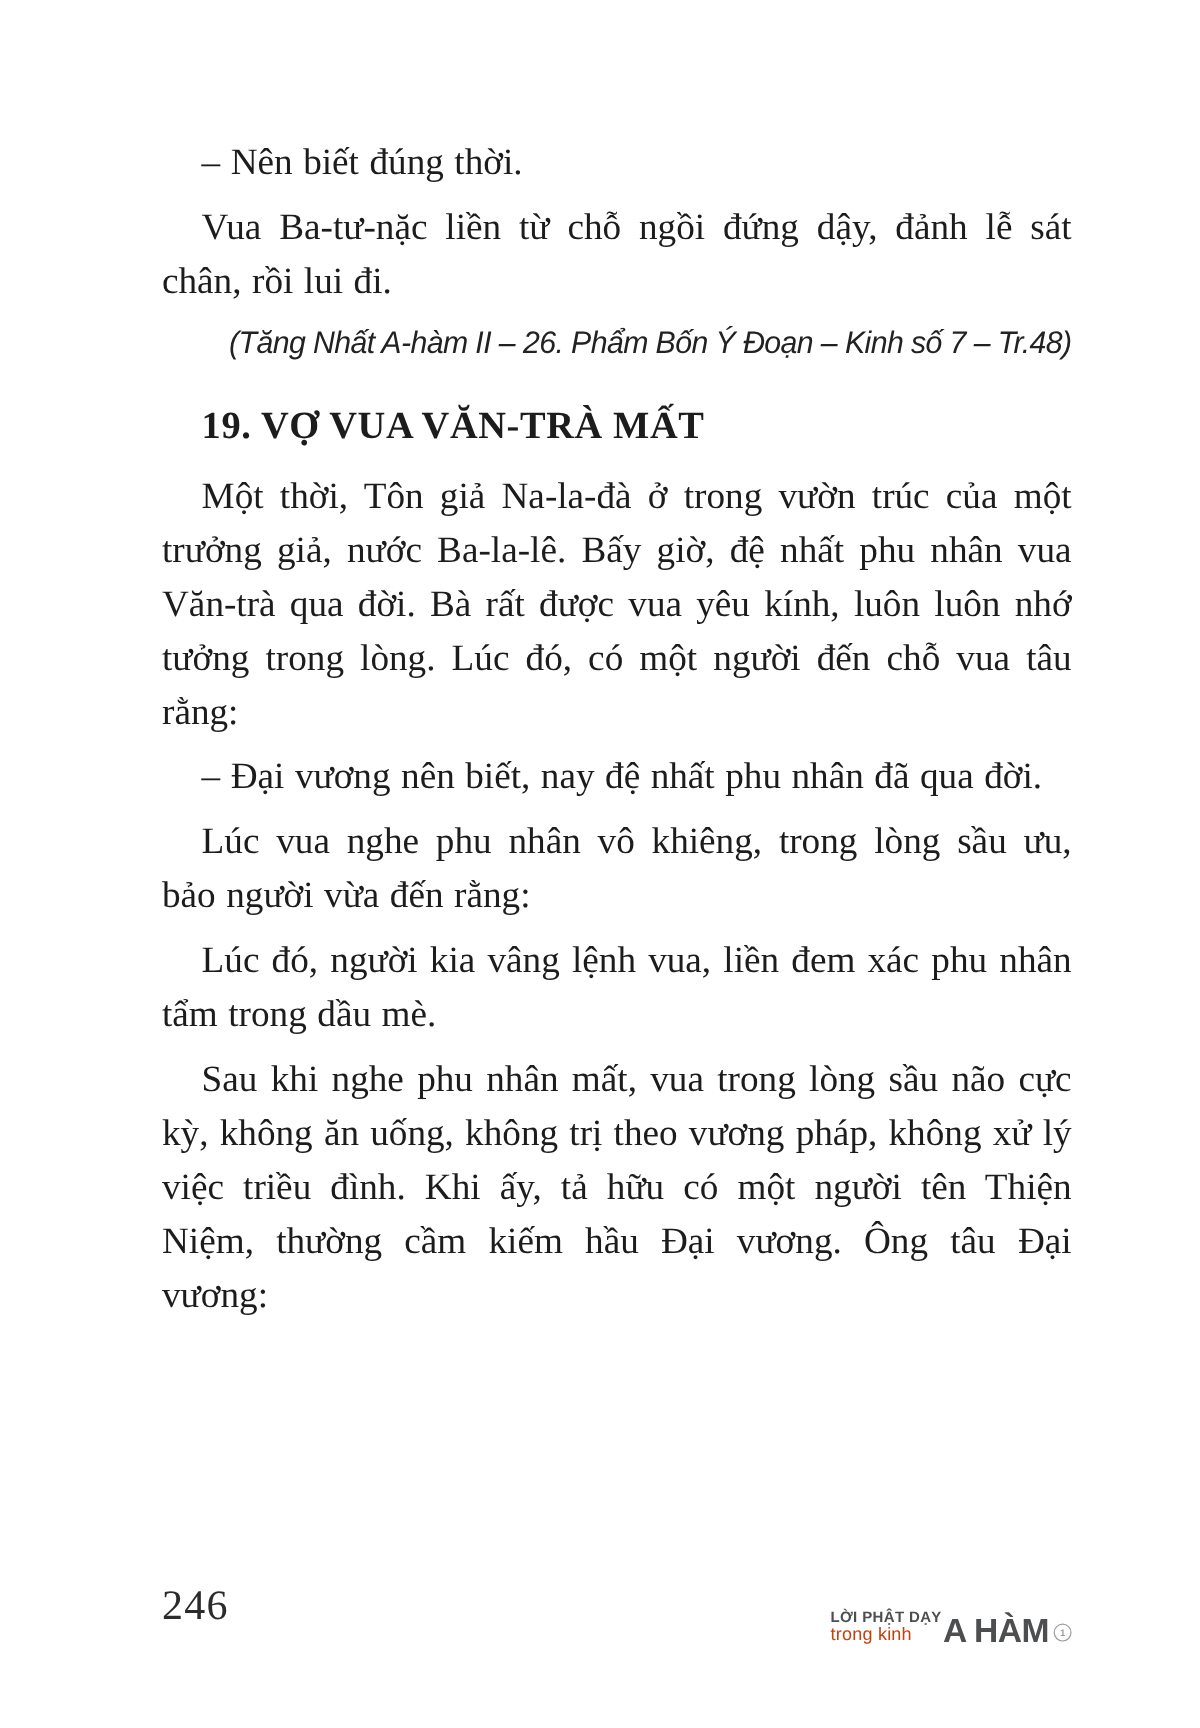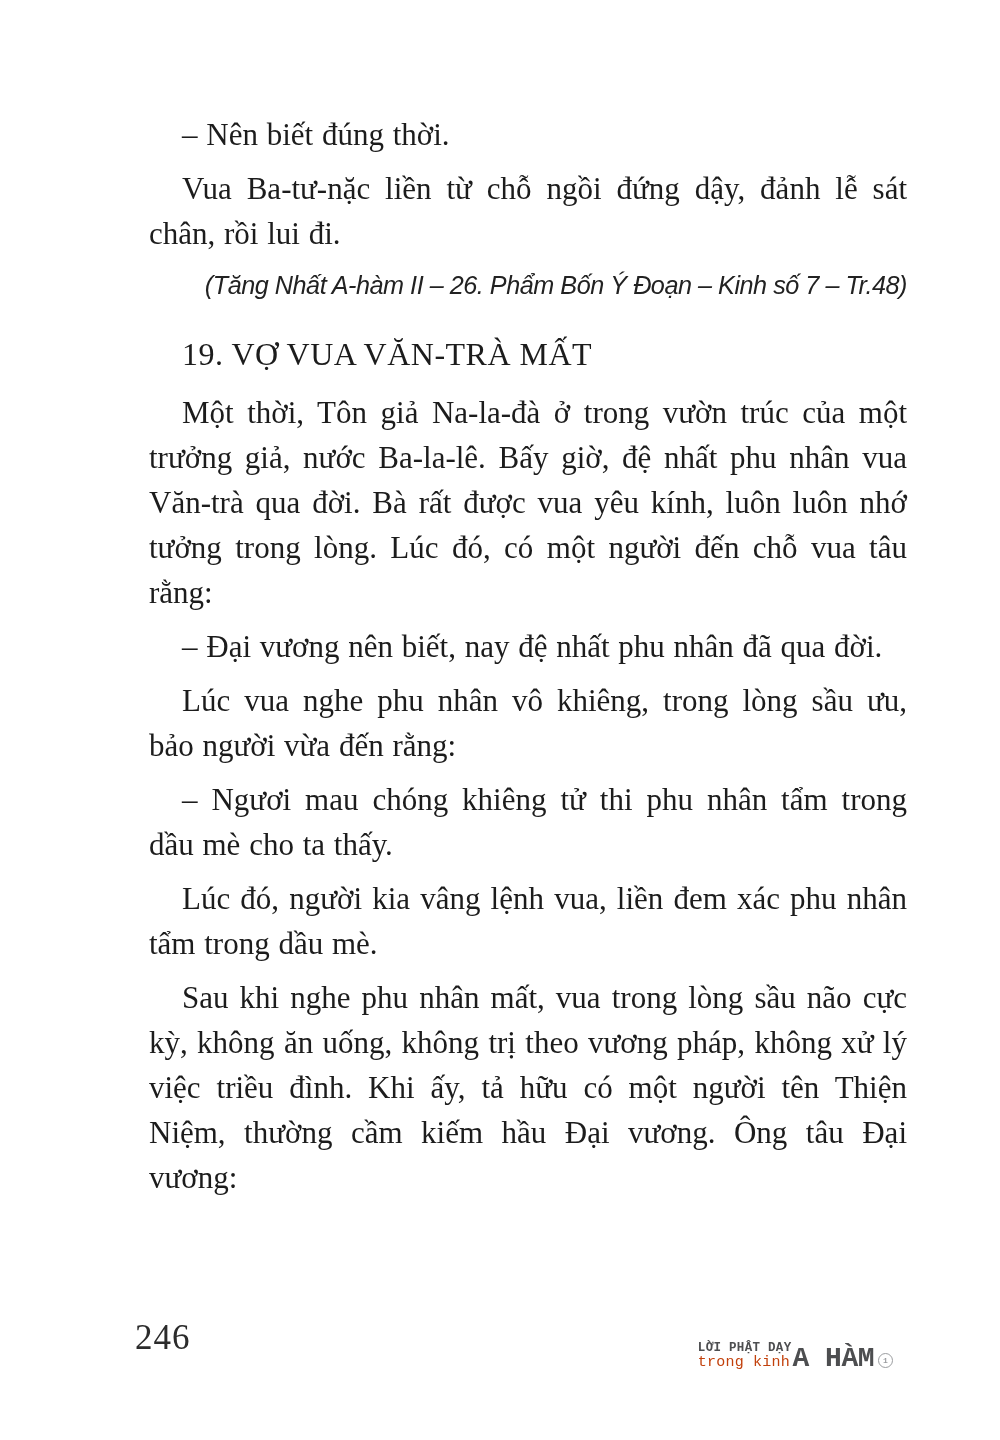--- a/index.html
+++ b/index.html
@@ -13,21 +13,21 @@
     height: 1440px;
     margin: 0 auto;
     background: #ffffff;
     overflow: hidden;
     font-family: "Liberation Serif", serif;
     color: #1c1c1c;
   }
   .content {
     position: absolute;
     top: 112px;
-    left: 149px;
+    left: 135px;
     width: 758px;
   }
   .para {
     font-size: 31px;
     line-height: 45px;
     text-align: justify;
     text-indent: 33px;
     margin: 0 0 9px 0;
     word-spacing: 1px;
   }
@@ -38,21 +38,21 @@
     line-height: 40px;
     text-align: right;
     color: #222222;
     margin: 4px 0 0 0;
     transform: scaleX(0.97);
     transform-origin: 100% 50%;
     letter-spacing: -0.5px;
   }
   .heading {
     font-size: 32px;
-    font-weight: normal;
+    font-weight: bold;
     line-height: 45px;
     text-indent: 33px;
     margin: 27px 0 13px 0;
     letter-spacing: 0.5px;
   }
   .footer {
     position: absolute;
     left: 135px;
     right: 107px;
     top: 1318px;
@@ -61,21 +61,21 @@
     justify-content: space-between;
   }
   .page-number {
     font-size: 35px;
     color: #2b2b2b;
     letter-spacing: 1px;
   }
   .logo {
     display: flex;
     align-items: flex-end;
-    font-family: Liberation Mono, monospace;
+    font-family: Liberation Sans, sans-serif;
   }
   .logo-stack {
     display: flex;
     flex-direction: column;
     align-items: flex-start;
     line-height: 1;
     margin-right: 1px;
   }
   .logo-top {
     font-size: 12.5px;
@@ -117,21 +117,20 @@
 <div class="page">
 
   <div class="content">
     <p class="para">– Nên biết đúng thời.</p>
     <p class="para">Vua Ba-tư-nặc liền từ chỗ ngồi đứng dậy, đảnh lễ sát chân, rồi lui đi.</p>
     <p class="citation">(Tăng Nhất A-hàm II – 26. Phẩm Bốn Ý Đoạn – Kinh số 7 – Tr.48)</p>
     <h2 class="heading">19. VỢ VUA VĂN-TRÀ MẤT</h2>
     <p class="para">Một thời, Tôn giả Na-la-đà ở trong vườn trúc của một trưởng giả, nước Ba-la-lê. Bấy giờ, đệ nhất phu nhân vua Văn-trà qua đời. Bà rất được vua yêu kính, luôn luôn nhớ tưởng trong lòng. Lúc đó, có một người đến chỗ vua tâu rằng:</p>
     <p class="para">– Đại vương nên biết, nay đệ nhất phu nhân đã qua đời.</p>
     <p class="para">Lúc vua nghe phu nhân vô khiêng, trong lòng sầu ưu, bảo người vừa đến rằng:</p>
-    <p class="para">– Ngươi mau chóng khiêng tử thi phu nhân tẩm trong dầu mè cho ta thấy.</p>
     <p class="para">Lúc đó, người kia vâng lệnh vua, liền đem xác phu nhân tẩm trong dầu mè.</p>
     <p class="para">Sau khi nghe phu nhân mất, vua trong lòng sầu não cực kỳ, không ăn uống, không trị theo vương pháp, không xử lý việc triều đình. Khi ấy, tả hữu có một người tên Thiện Niệm, thường cầm kiếm hầu Đại vương. Ông tâu Đại vương:</p>
   </div>
 
   <div class="footer">
     <span class="page-number">246</span>
     <div class="logo">
       <div class="logo-stack">
         <span class="logo-top">LỜI PHẬT DẠY</span>
         <span class="logo-sub">trong kinh</span>

